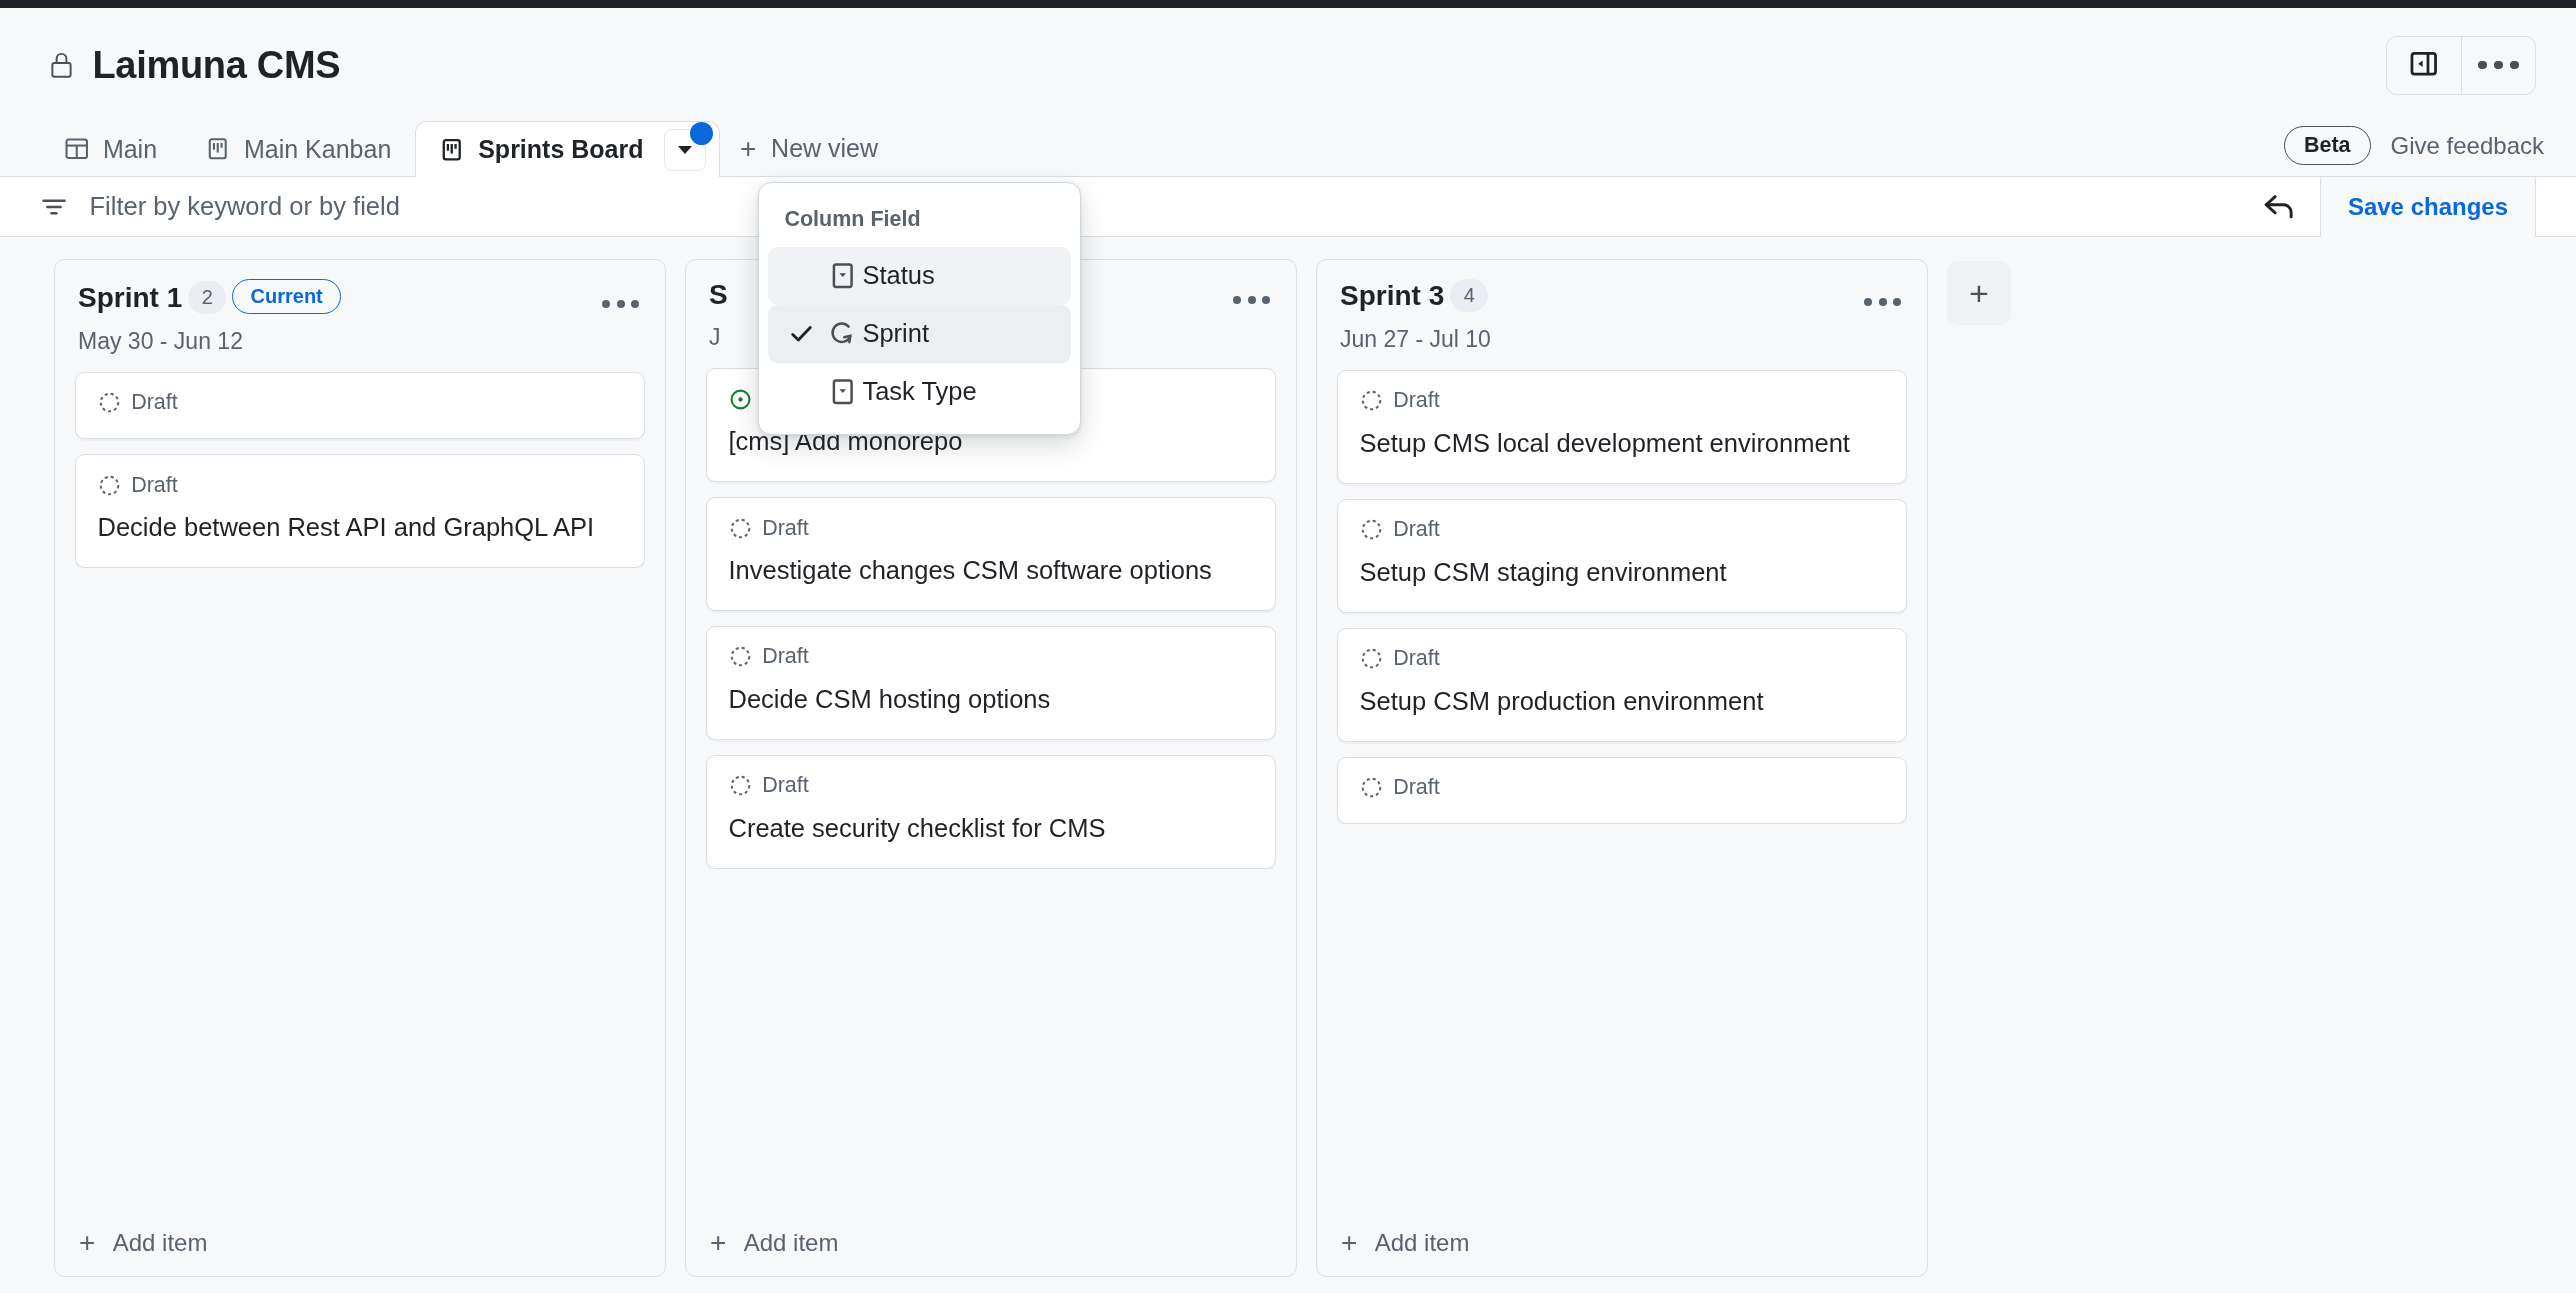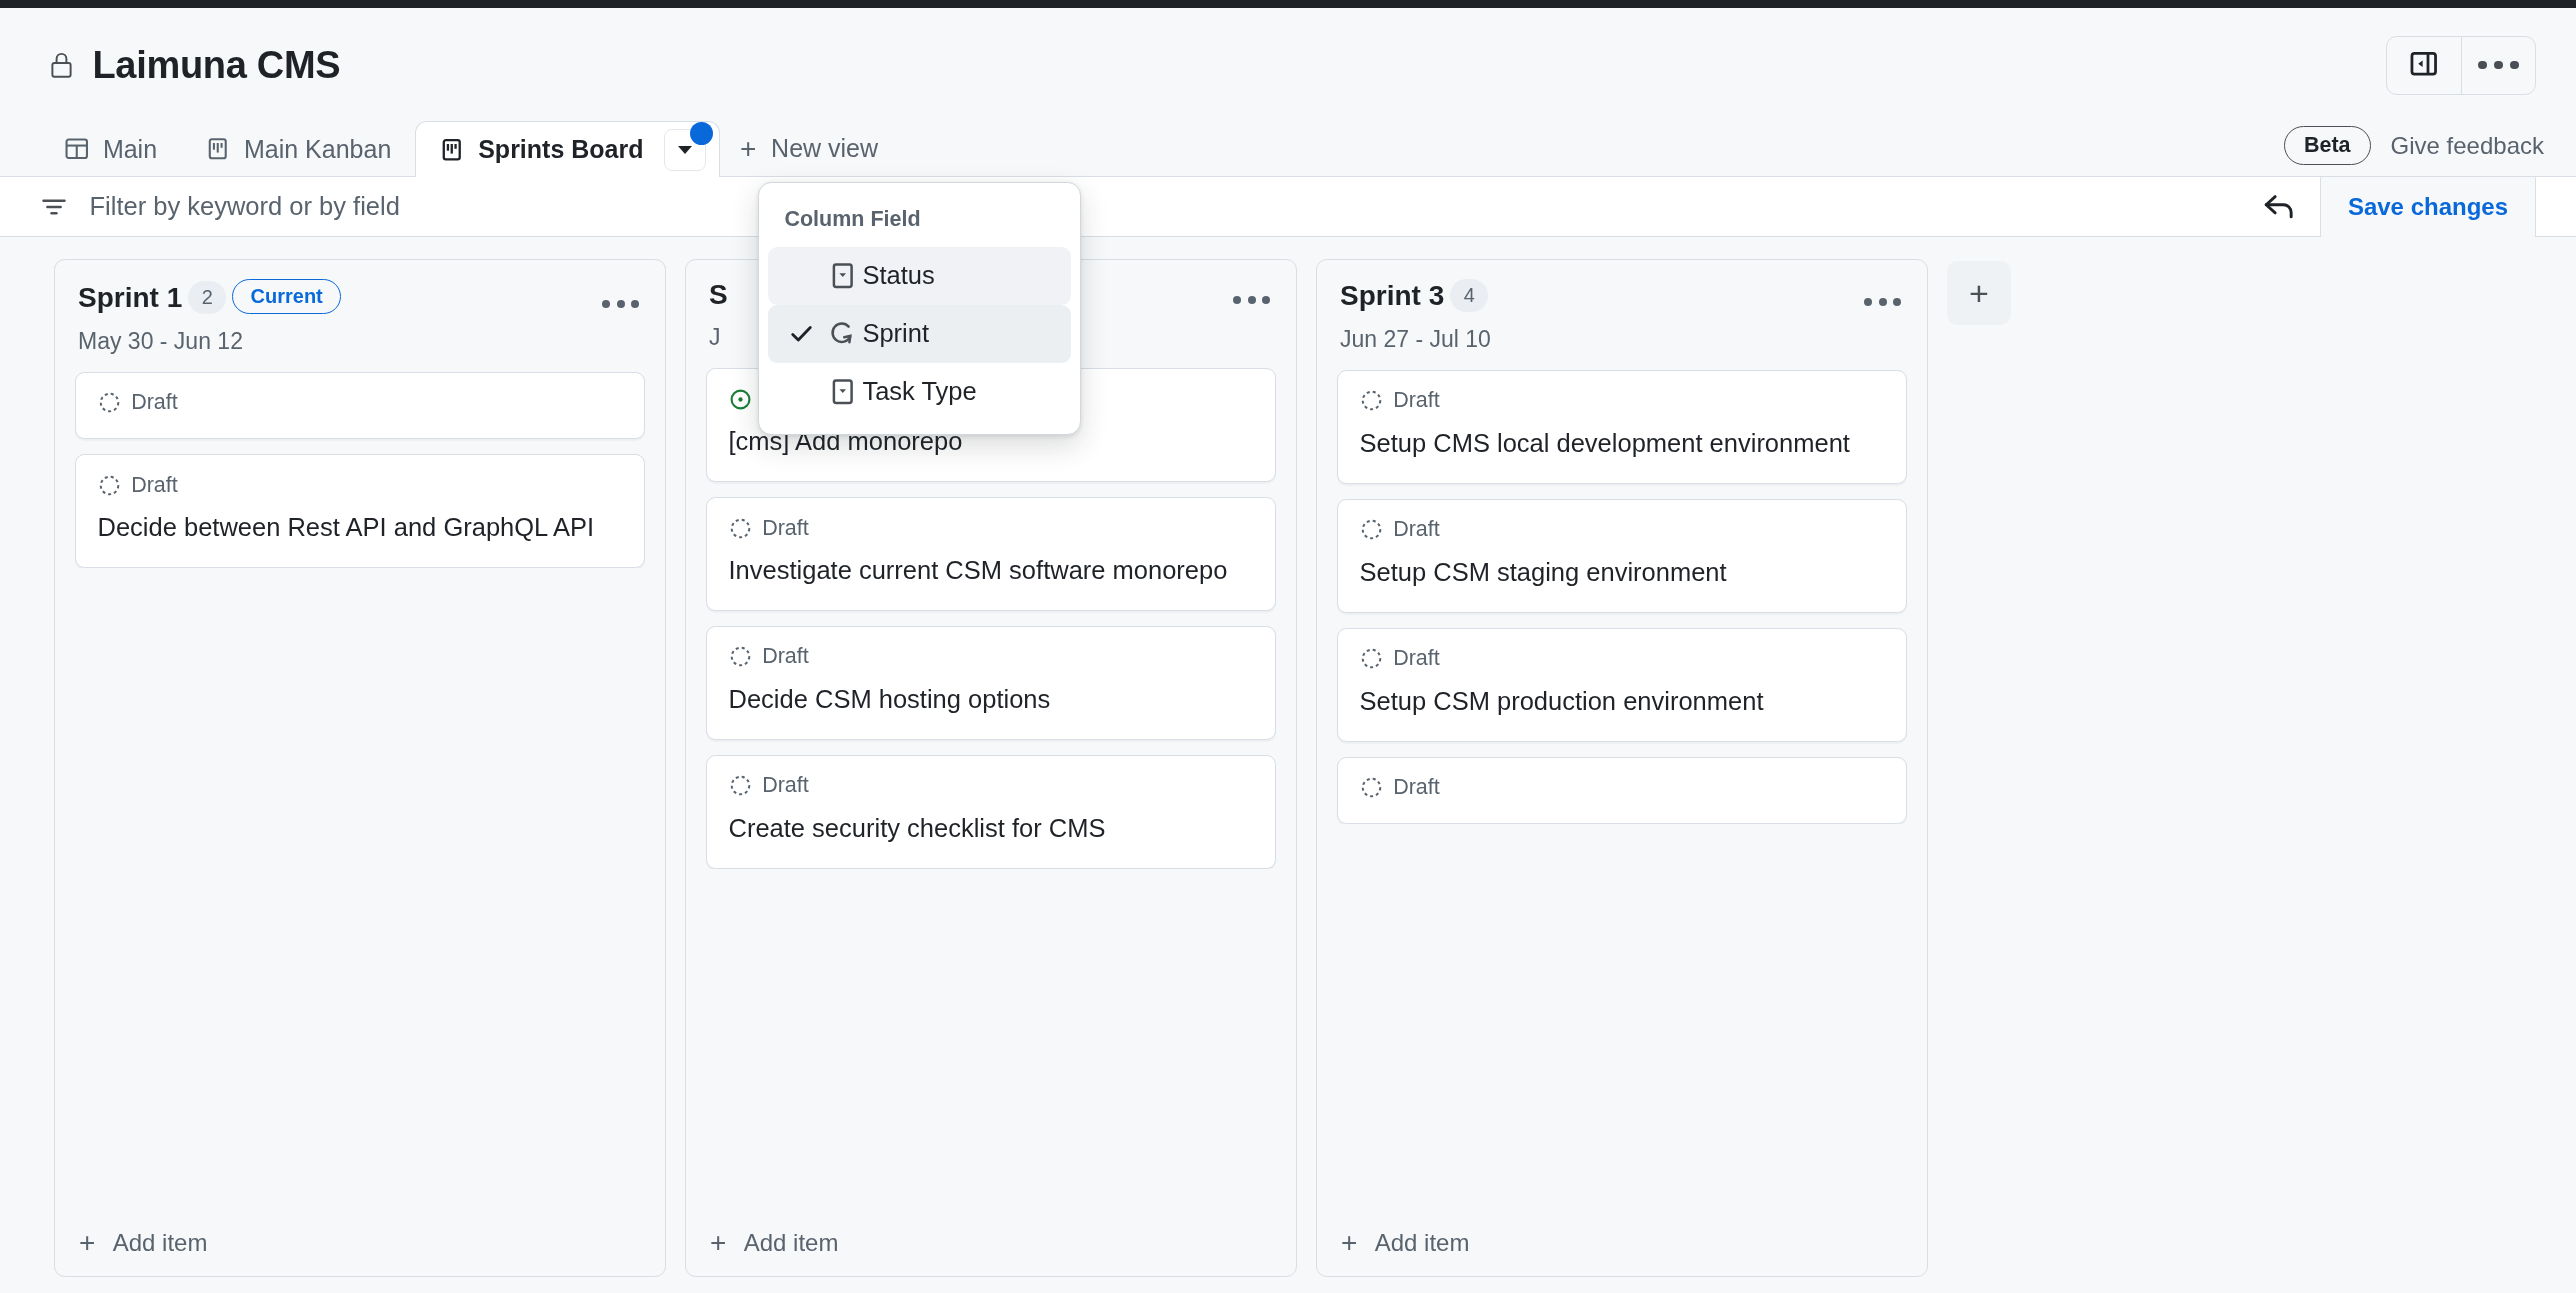--- a/index.html
+++ b/index.html
@@ -380,21 +380,21 @@
         </div>
         <div class="card">
           <div class="card-meta">
             <span class="card-meta-ico">
               <svg viewBox="0 0 16 16" width="23" height="23" fill="none" stroke="#59636e" stroke-width="1.4" stroke-dasharray="2.1 2.1">
                   <circle cx="8" cy="8" r="6.1"></circle>
                 </svg>
             </span>
             <span class="card-meta-label">Draft</span>
           </div>
-          <div class="card-title">Investigate current CSM software monorepo</div>
+          <div class="card-title">Investigate changes CSM software options</div>
         </div>
         <div class="card">
           <div class="card-meta">
             <span class="card-meta-ico">
               <svg viewBox="0 0 16 16" width="23" height="23" fill="none" stroke="#59636e" stroke-width="1.4" stroke-dasharray="2.1 2.1">
                   <circle cx="8" cy="8" r="6.1"></circle>
                 </svg>
             </span>
             <span class="card-meta-label">Draft</span>
           </div>

